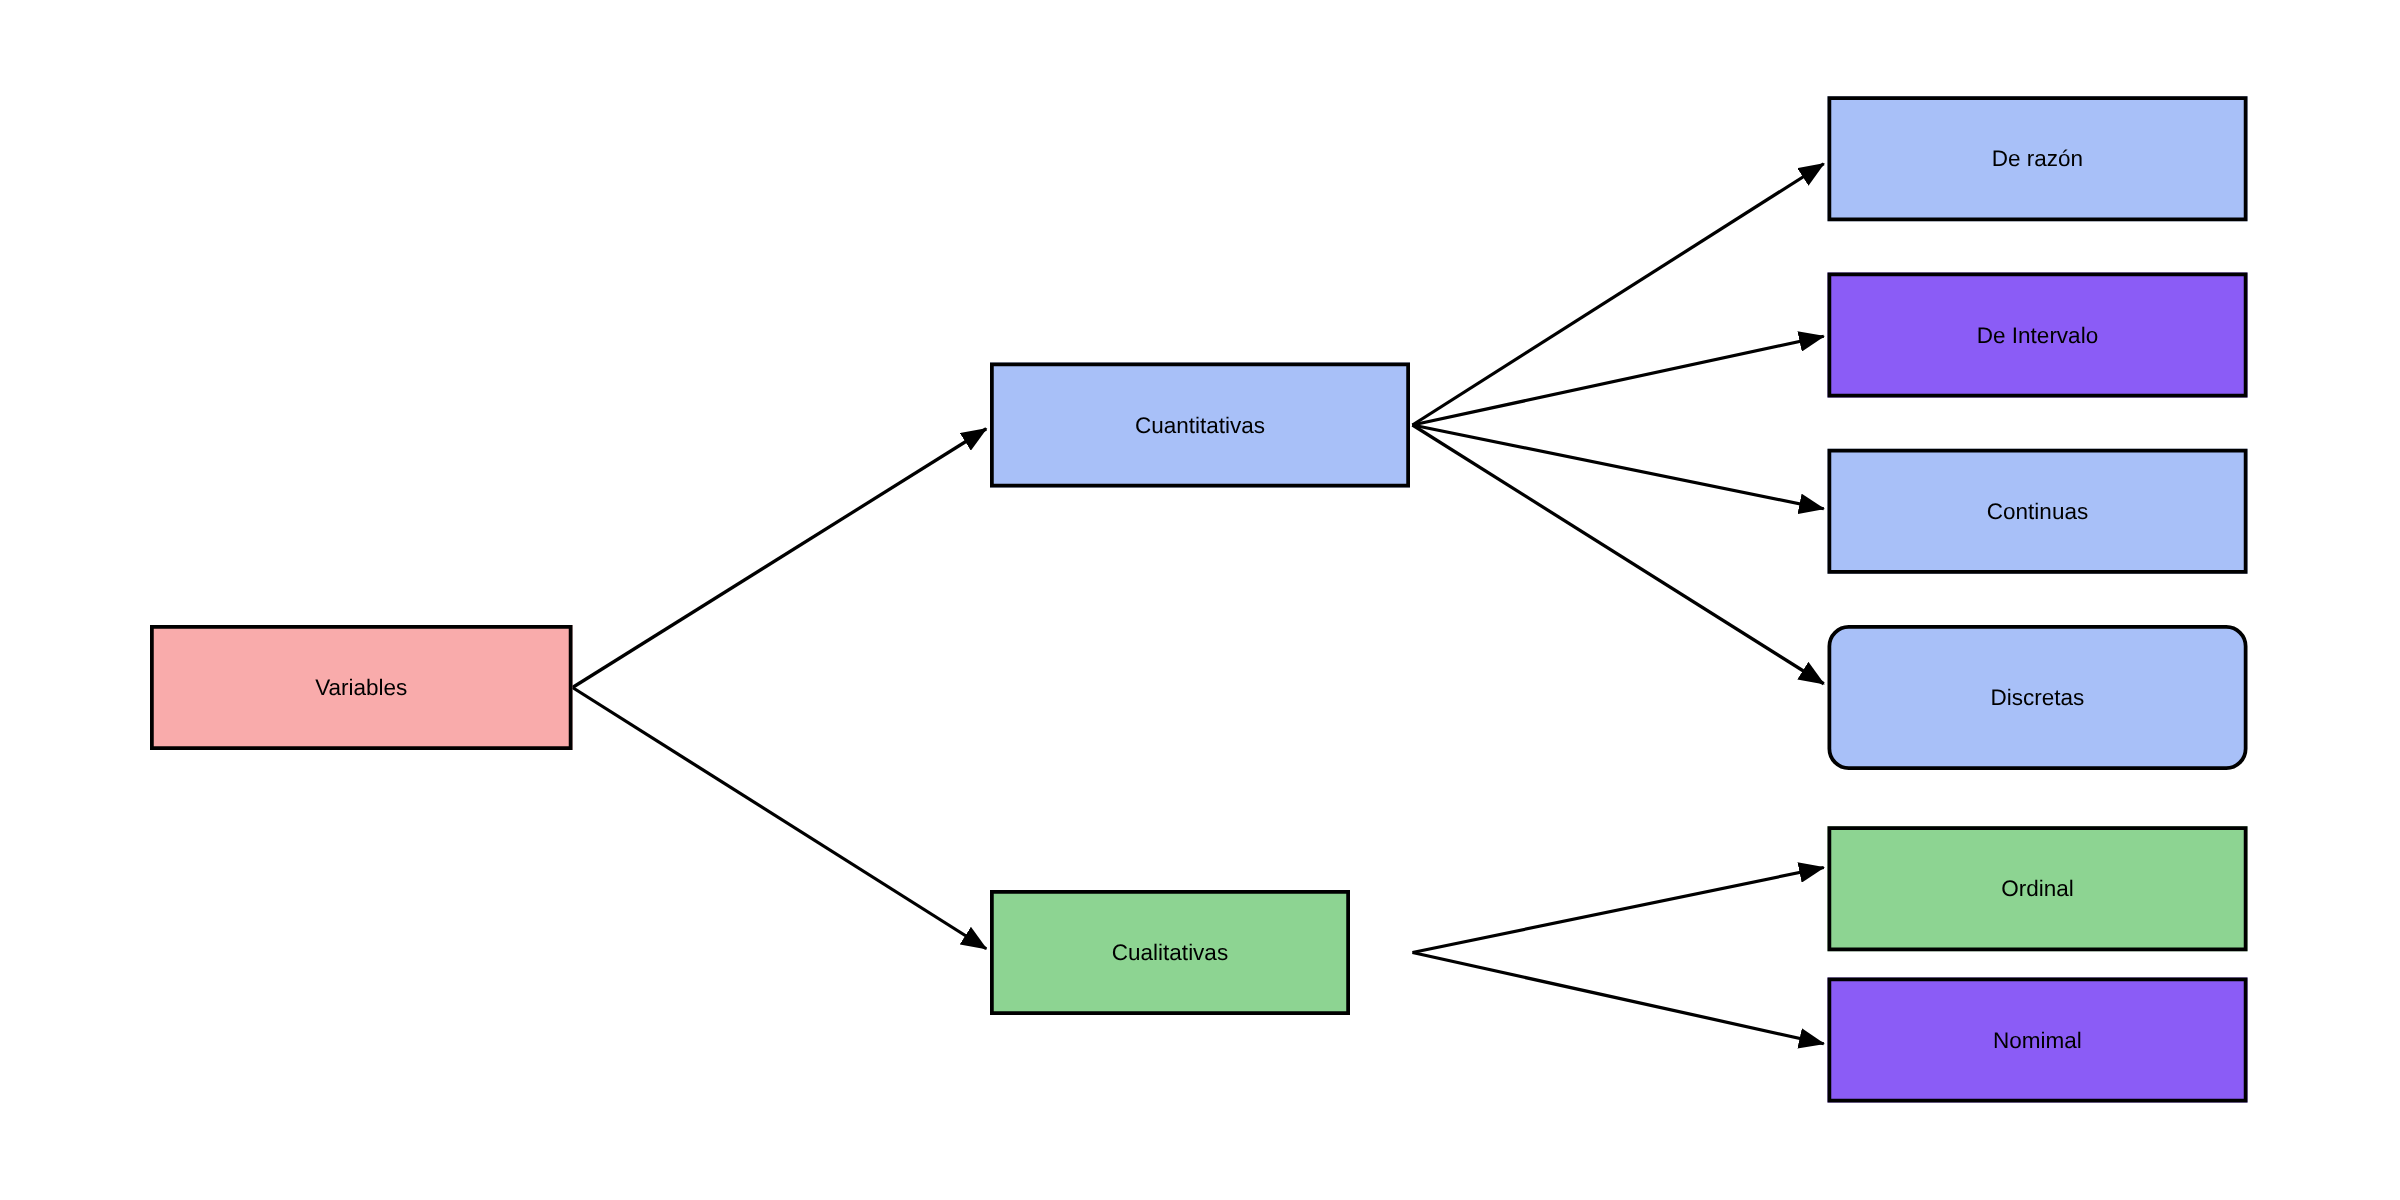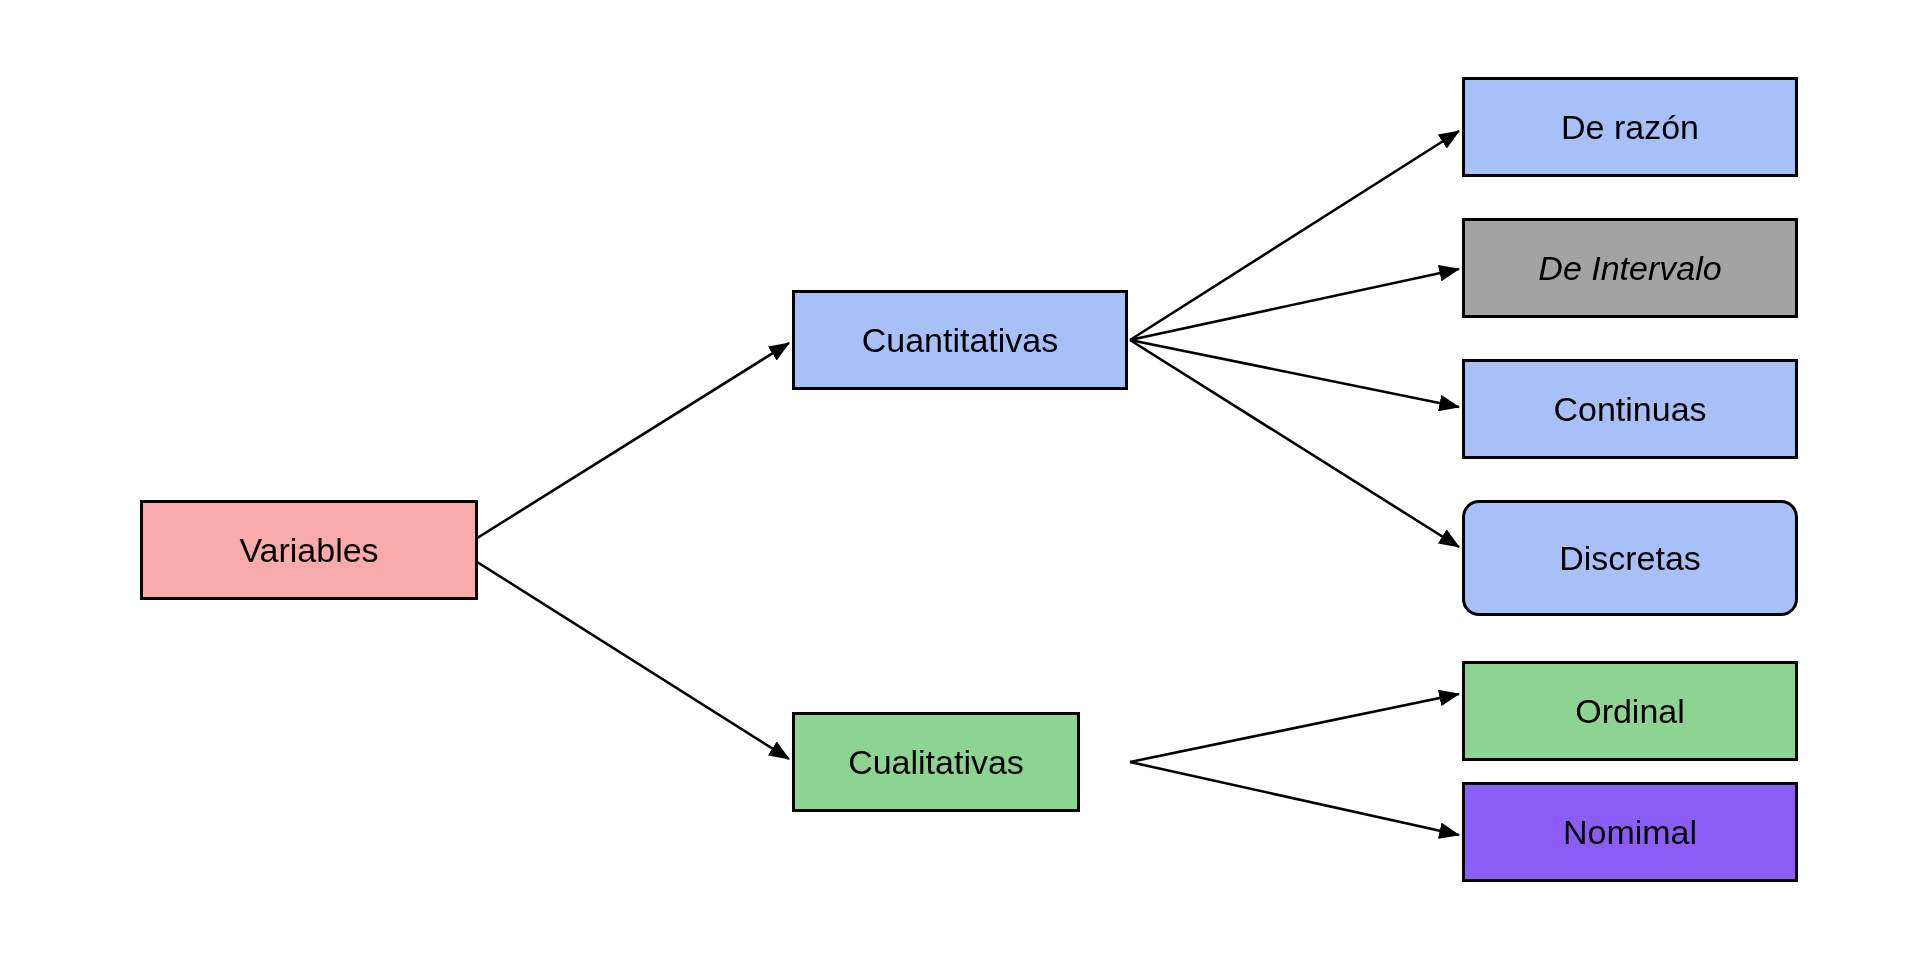--- a/index.html
+++ b/index.html
@@ -27,21 +27,21 @@
     stroke-width: 2.6;
     fill: none;
   }
   .node {
     position: absolute;
     box-sizing: border-box;
     border: 3px solid #000000;
     display: flex;
     align-items: center;
     justify-content: center;
-    font-size: 34px;
+    font-size: 18px;
     color: #000000;
     text-align: right;
     line-height: 1;
   }
   
   #n-variables     { left: 120px;  top: 500px; width: 338px; height: 100px; }
   #n-cuantitativas { left: 792px;  top: 290px; width: 336px; height: 100px; }
   #n-cualitativas  { left: 792px;  top: 712px; width: 288px; height: 100px; }
   #n-de-razon      { left: 1462px; top: 77px;  width: 336px; height: 100px; }
   #n-de-intervalo  { left: 1462px; top: 218px; width: 336px; height: 100px; }
@@ -64,27 +64,27 @@
     <line class="edge" x1="458" y1="550" x2="789" y2="343" marker-end="url(#arrowhead)"></line>
     <line class="edge" x1="458" y1="550" x2="789" y2="759" marker-end="url(#arrowhead)"></line>
     <line class="edge" x1="1130" y1="340" x2="1459" y2="131" marker-end="url(#arrowhead)"></line>
     <line class="edge" x1="1130" y1="340" x2="1459" y2="269" marker-end="url(#arrowhead)"></line>
     <line class="edge" x1="1130" y1="340" x2="1459" y2="407" marker-end="url(#arrowhead)"></line>
     <line class="edge" x1="1130" y1="340" x2="1459" y2="547" marker-end="url(#arrowhead)"></line>
     <line class="edge" x1="1130" y1="762" x2="1459" y2="694" marker-end="url(#arrowhead)"></line>
     <line class="edge" x1="1130" y1="762" x2="1459" y2="835" marker-end="url(#arrowhead)"></line>
   </svg>
 
-  <div class="node" id="n-variables" style="background-color: rgb(249, 171, 171); margin-left: 20px;">Variables</div>
+  <div class="node" id="n-variables" style="background-color: rgb(249, 171, 171);">Variables</div>
 
   <div class="node" id="n-cuantitativas" style="background-color: rgb(168, 192, 248);">Cuantitativas</div>
 
   <div class="node" id="n-de-razon" style="background-color: rgb(168, 192, 248);">De razón</div>
 
-  <div class="node" id="n-de-intervalo" style="background-color: #a3a3a3; font-style: italic;">De Intervalo</div>
+  <div class="node" id="n-de-intervalo" style="background-color: #8b5cf6;">De Intervalo</div>
 
   <div class="node" id="n-continuas" style="background-color: rgb(168, 192, 248);">Continuas</div>
 
   <div class="node" id="n-discretas" style="background-color: rgb(168, 192, 248);">Discretas</div>
 
   <div class="node" id="n-cualitativas" style="background-color: rgb(141, 212, 146);">Cualitativas</div>
 
   <div class="node" id="n-ordinal" style="background-color: rgb(141, 212, 146);">Ordinal</div>
 
   <div class="node" id="n-nomimal" style="background-color: #8b5cf6;">Nomimal</div>

